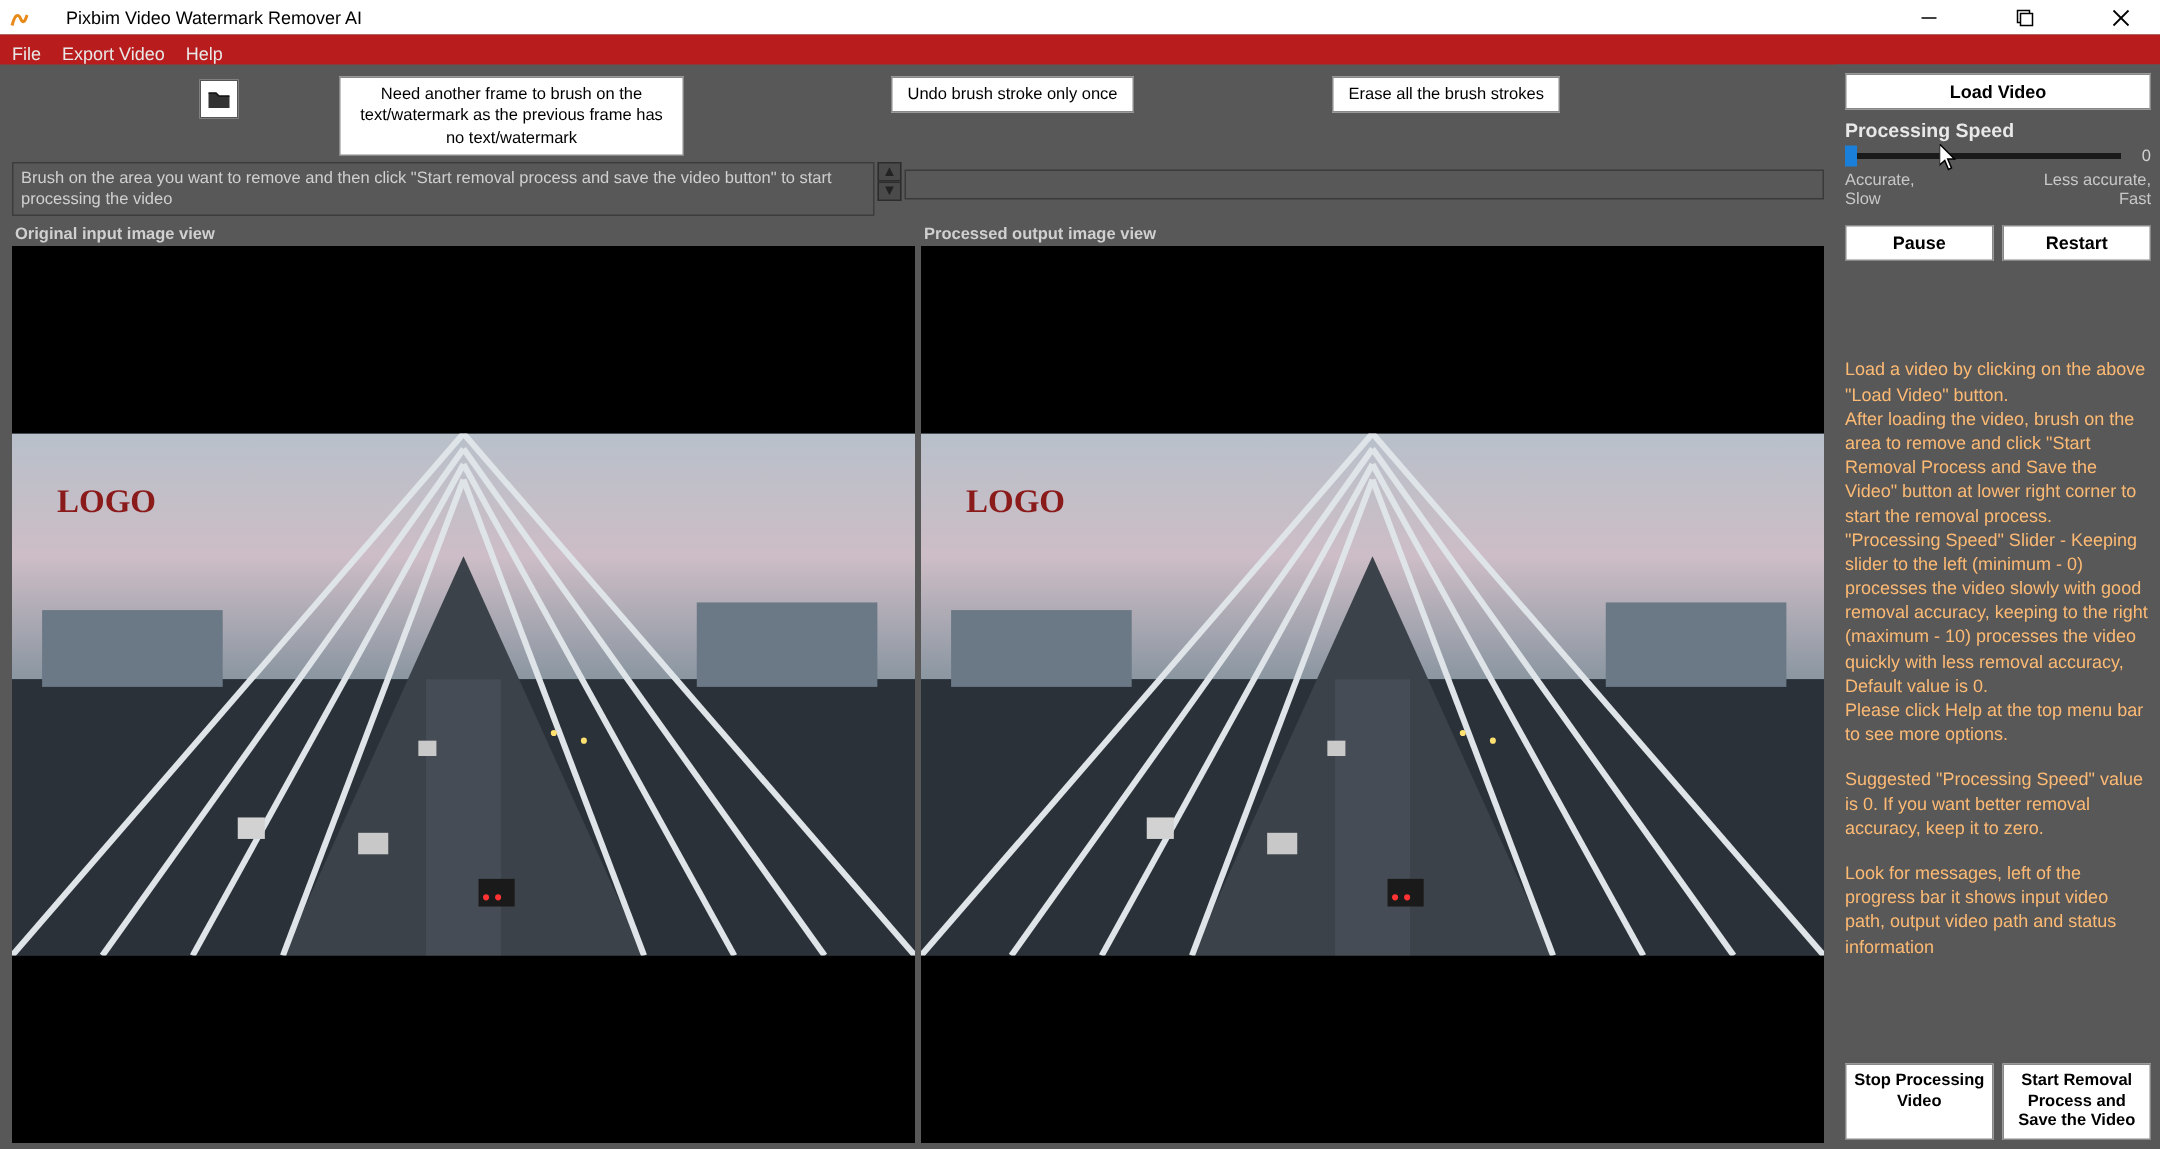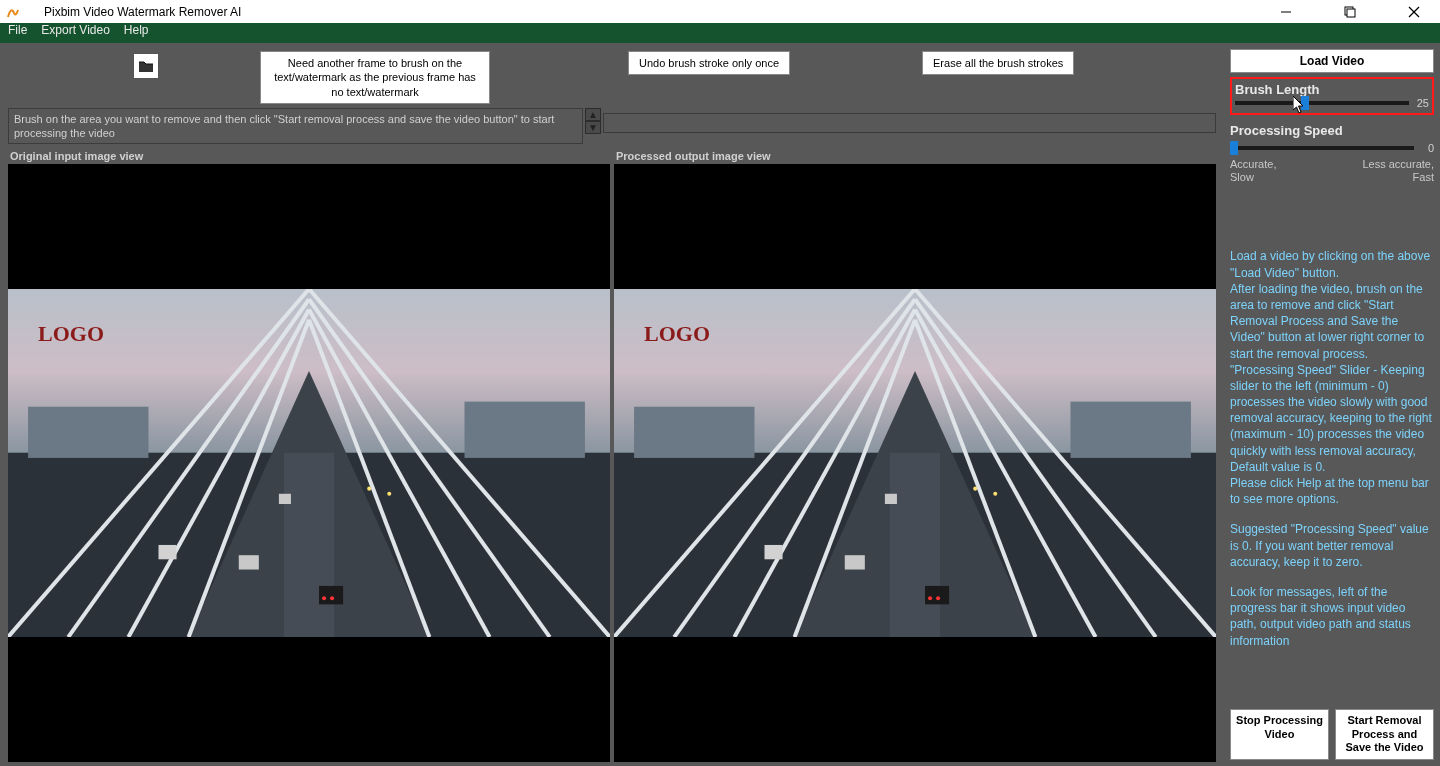--- a/index.html
+++ b/index.html
@@ -27,25 +27,25 @@
   display: inline-block;
 }
 .titlebar .logo svg { width:14px; height:14px; }
 .titlebar .title { font-size: 12px; flex: 1; }
 .titlebar .wbtn {
   width: 40px; height: 23px;
   display: flex; align-items: center; justify-content: center;
   color: #000;
 }
 .menubar {
-  background: #14532d;
+  background: #b91c1c;
   color: #e8e8e8;
   height: 20px;
   display: flex;
-  align-items: flex-start;
+  align-items: flex-end;
   gap: 14px;
   padding: 0 8px;
   font-size: 12px;
 }
 .menubar span { cursor: default; }
 .content {
   display: flex;
   height: calc(100% - 43px);
 }
 .main-left {
@@ -72,21 +72,21 @@
 .open-btn svg { width:16px; height:14px; }
 .need-frame-btn {
   background: #fff;
   color: #000;
   border: 1px solid #888;
   font-size: 11px;
   padding: 4px 8px;
   text-align: center;
   width: 230px;
   line-height: 1.3;
-  margin-left: 93px;
+  margin-left: 59px;
 }
 .toolbar-center { flex:1; display:flex; gap:12px; justify-content:flex-start; padding-left:130px;}
 .toolbar-btn {
   background:#fff; color:#000; border:1px solid #888;
   font-size: 11px; padding: 5px 10px;
 }
 .undo-btn { margin-left: 0; }
 .erase-btn { margin-left: 120px; }
 .midrow {
   display: flex;
@@ -200,21 +200,21 @@
   margin-bottom: 2px;
 }
 .speed-labels {
   display:flex; justify-content:space-between;
   font-size:11px; color:#c8c8c8; line-height:1.2;
 }
 .btn-row { display:flex; gap:6px; }
 .btn-row .wide-btn { flex:1; }
 .help-text {
   font-size: 12px;
-  color: #7dd3fc;
+  color: #fdba74;
   line-height: 1.35;
   margin-top: 60px;
   flex:1;
 }
 .help-text p { margin-bottom: 14px; }
 .bottom-btns {
   display:flex; gap:6px;
 }
 .bottom-btns .bb {
   flex:1; background:#fff; color:#000; border:1px solid #888;
@@ -375,44 +375,39 @@
             <div class="logo-over">LOGO</div>
           </div>
         </div>
       </div>
     </div>
   </div>
 
   <div class="right-panel">
     <div class="wide-btn">Load Video</div>
 
-    <div class="highlight-box">
-      <div class="panel-label">Brush Length</div>
-      <div class="slider-row">
-        <div class="slider-track">
-          <div class="slider-thumb" style="left:38%;"></div>
-        </div>
-        <div class="slider-val">25</div>
-      </div>
-    </div>
 
     <div class="panel-label">Processing Speed</div>
     <div class="slider-row">
       <div class="slider-track">
         <div class="slider-thumb" style="left:0;"></div>
       </div>
       <div class="slider-val">0</div>
     </div>
     <div class="speed-labels">
       <span style="white-space:pre-line;">Accurate,
 Slow</span>
       <span style="white-space:pre-line;text-align:right;">Less accurate,
 Fast</span>
     </div>
 
+    <div class="btn-row" style="margin-top:6px;">
+      <div class="wide-btn">Pause</div>
+      <div class="wide-btn">Restart</div>
+    </div>
 
     <div class="help-text">
       <p style="white-space:pre-line;">Load a video by clicking on the above "Load Video" button.
 After loading the video, brush on the area to remove and click "Start Removal Process and Save the Video" button at lower right corner to start the removal process.
 "Processing Speed" Slider - Keeping slider to the left (minimum - 0) processes the video slowly with good removal accuracy, keeping to the right (maximum - 10) processes the video quickly with less removal accuracy, Default value is 0.
 Please click Help at the top menu bar to see more options.</p>
       <p>Suggested "Processing Speed" value is 0. If you want better removal accuracy, keep it to zero.</p>
       <p>Look for messages, left of the progress bar it shows input video path, output video path and status information</p>
     </div>
 

